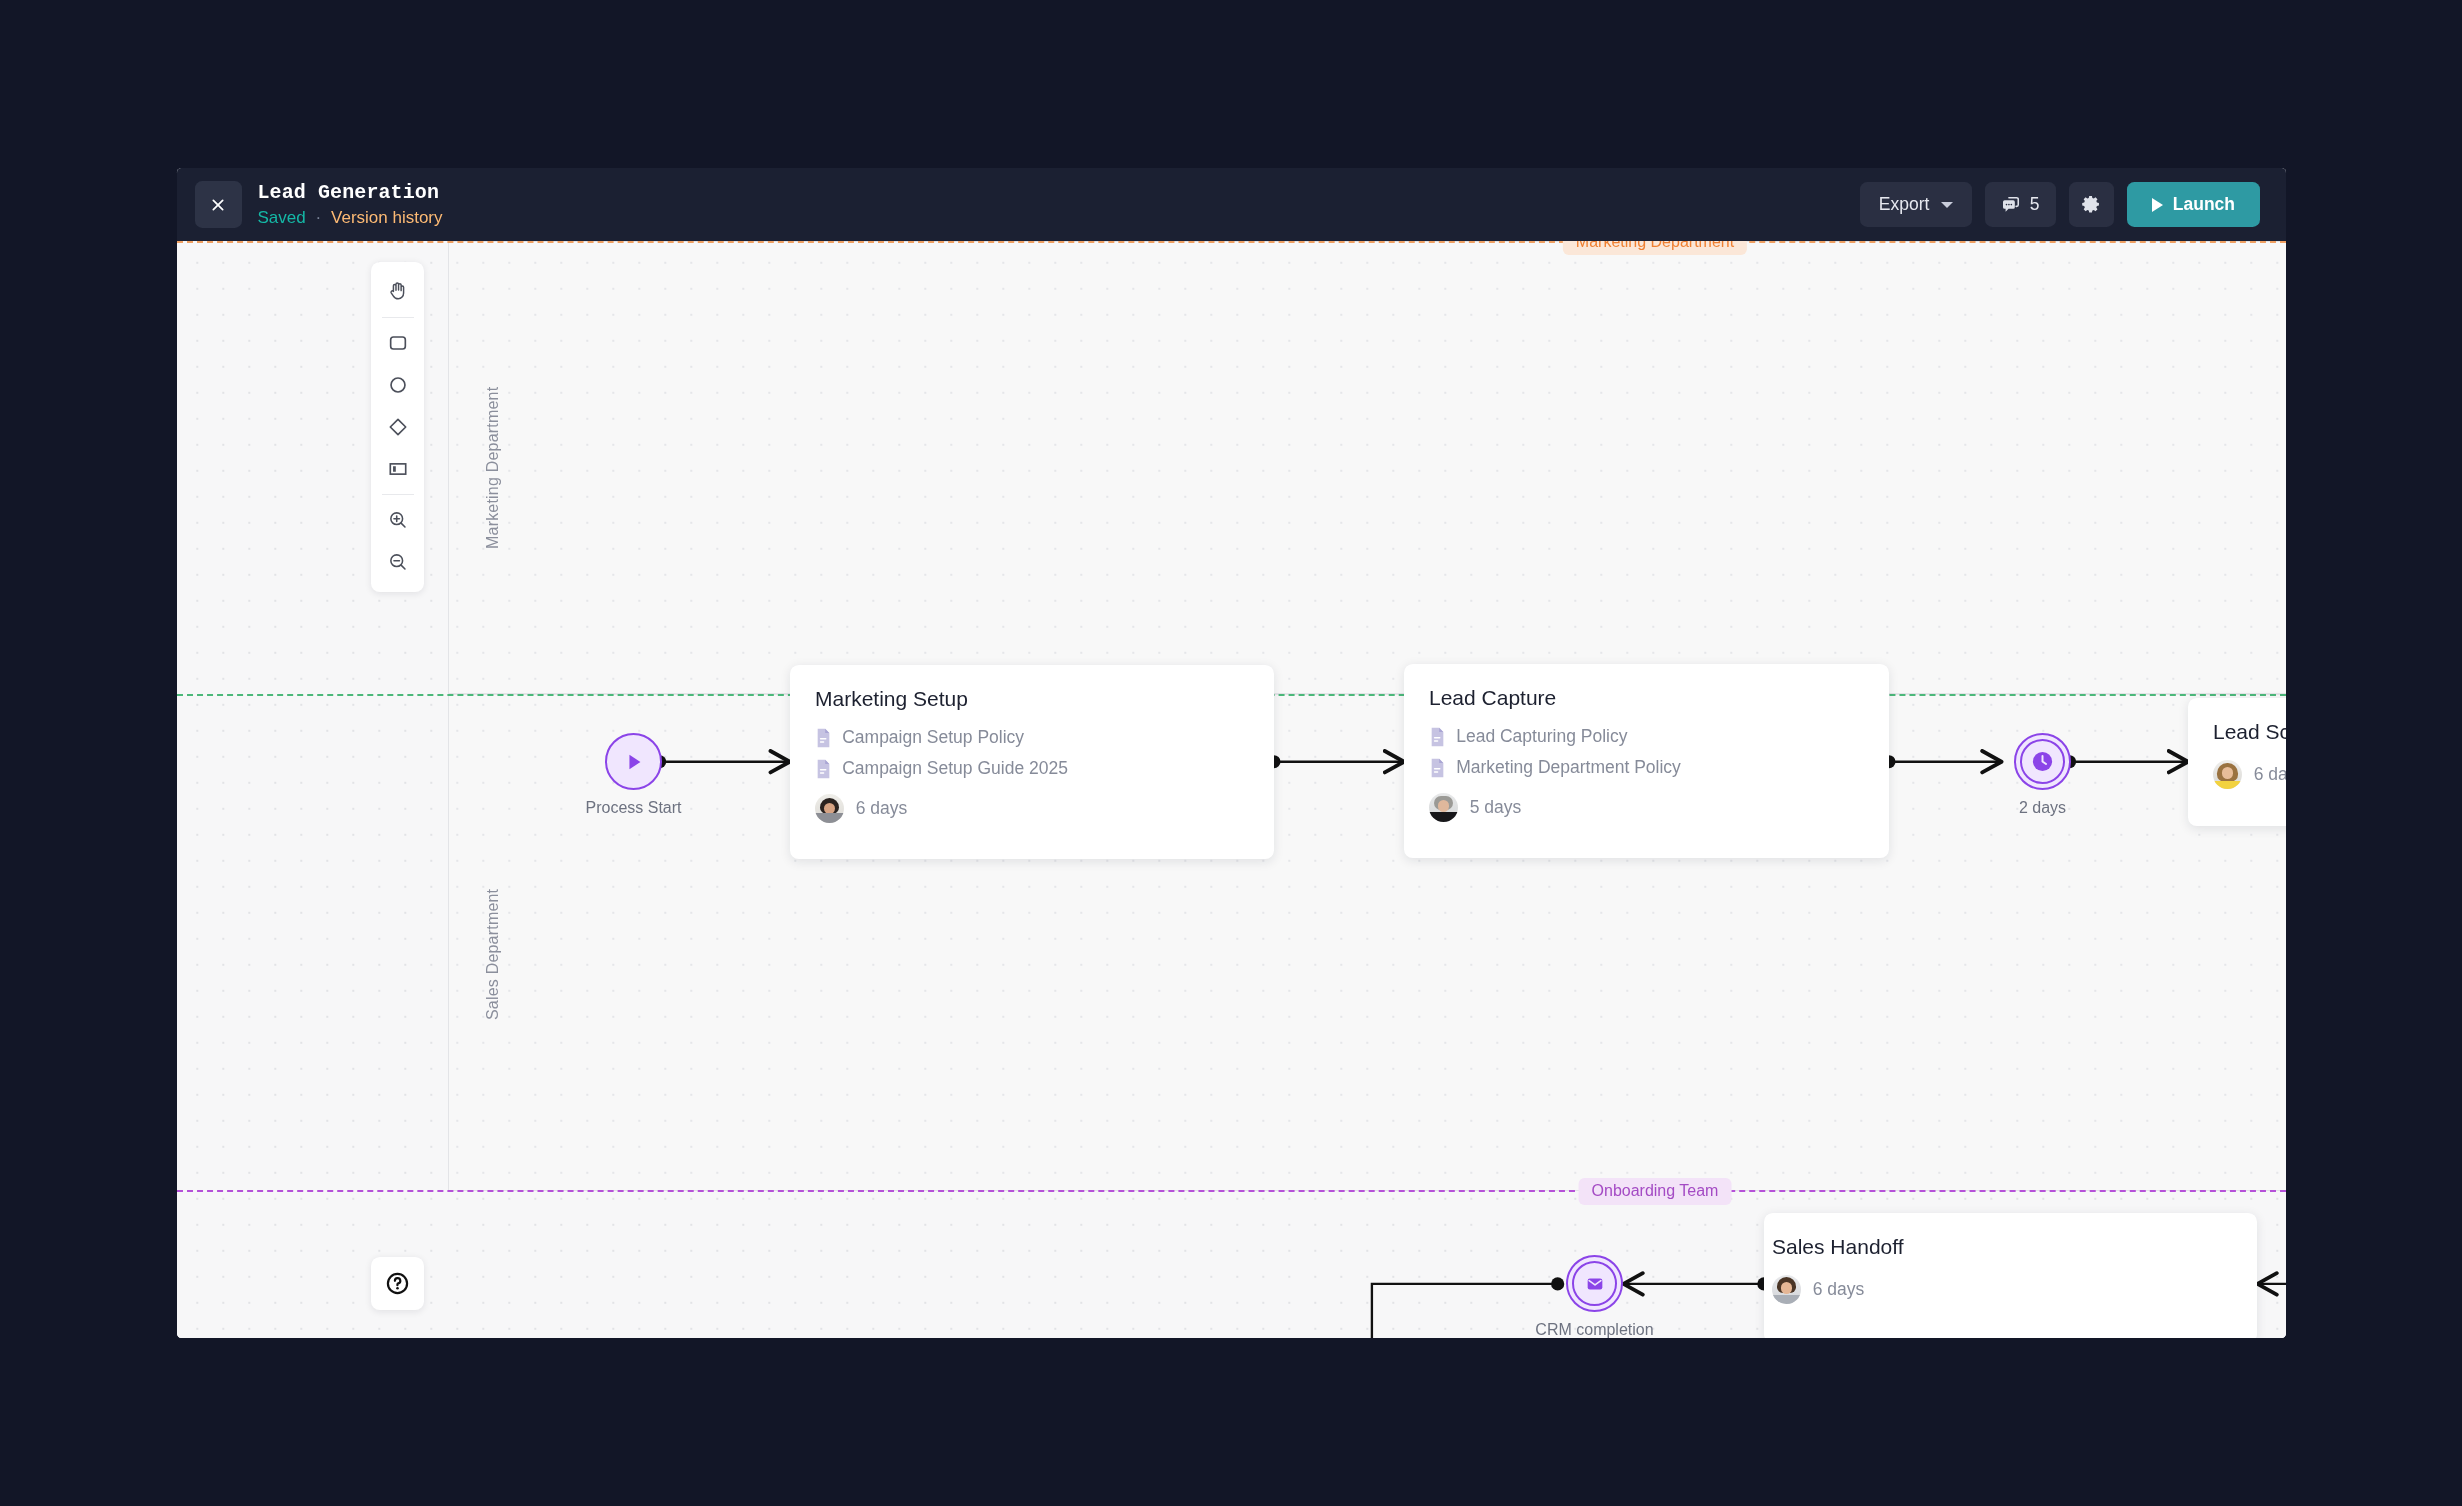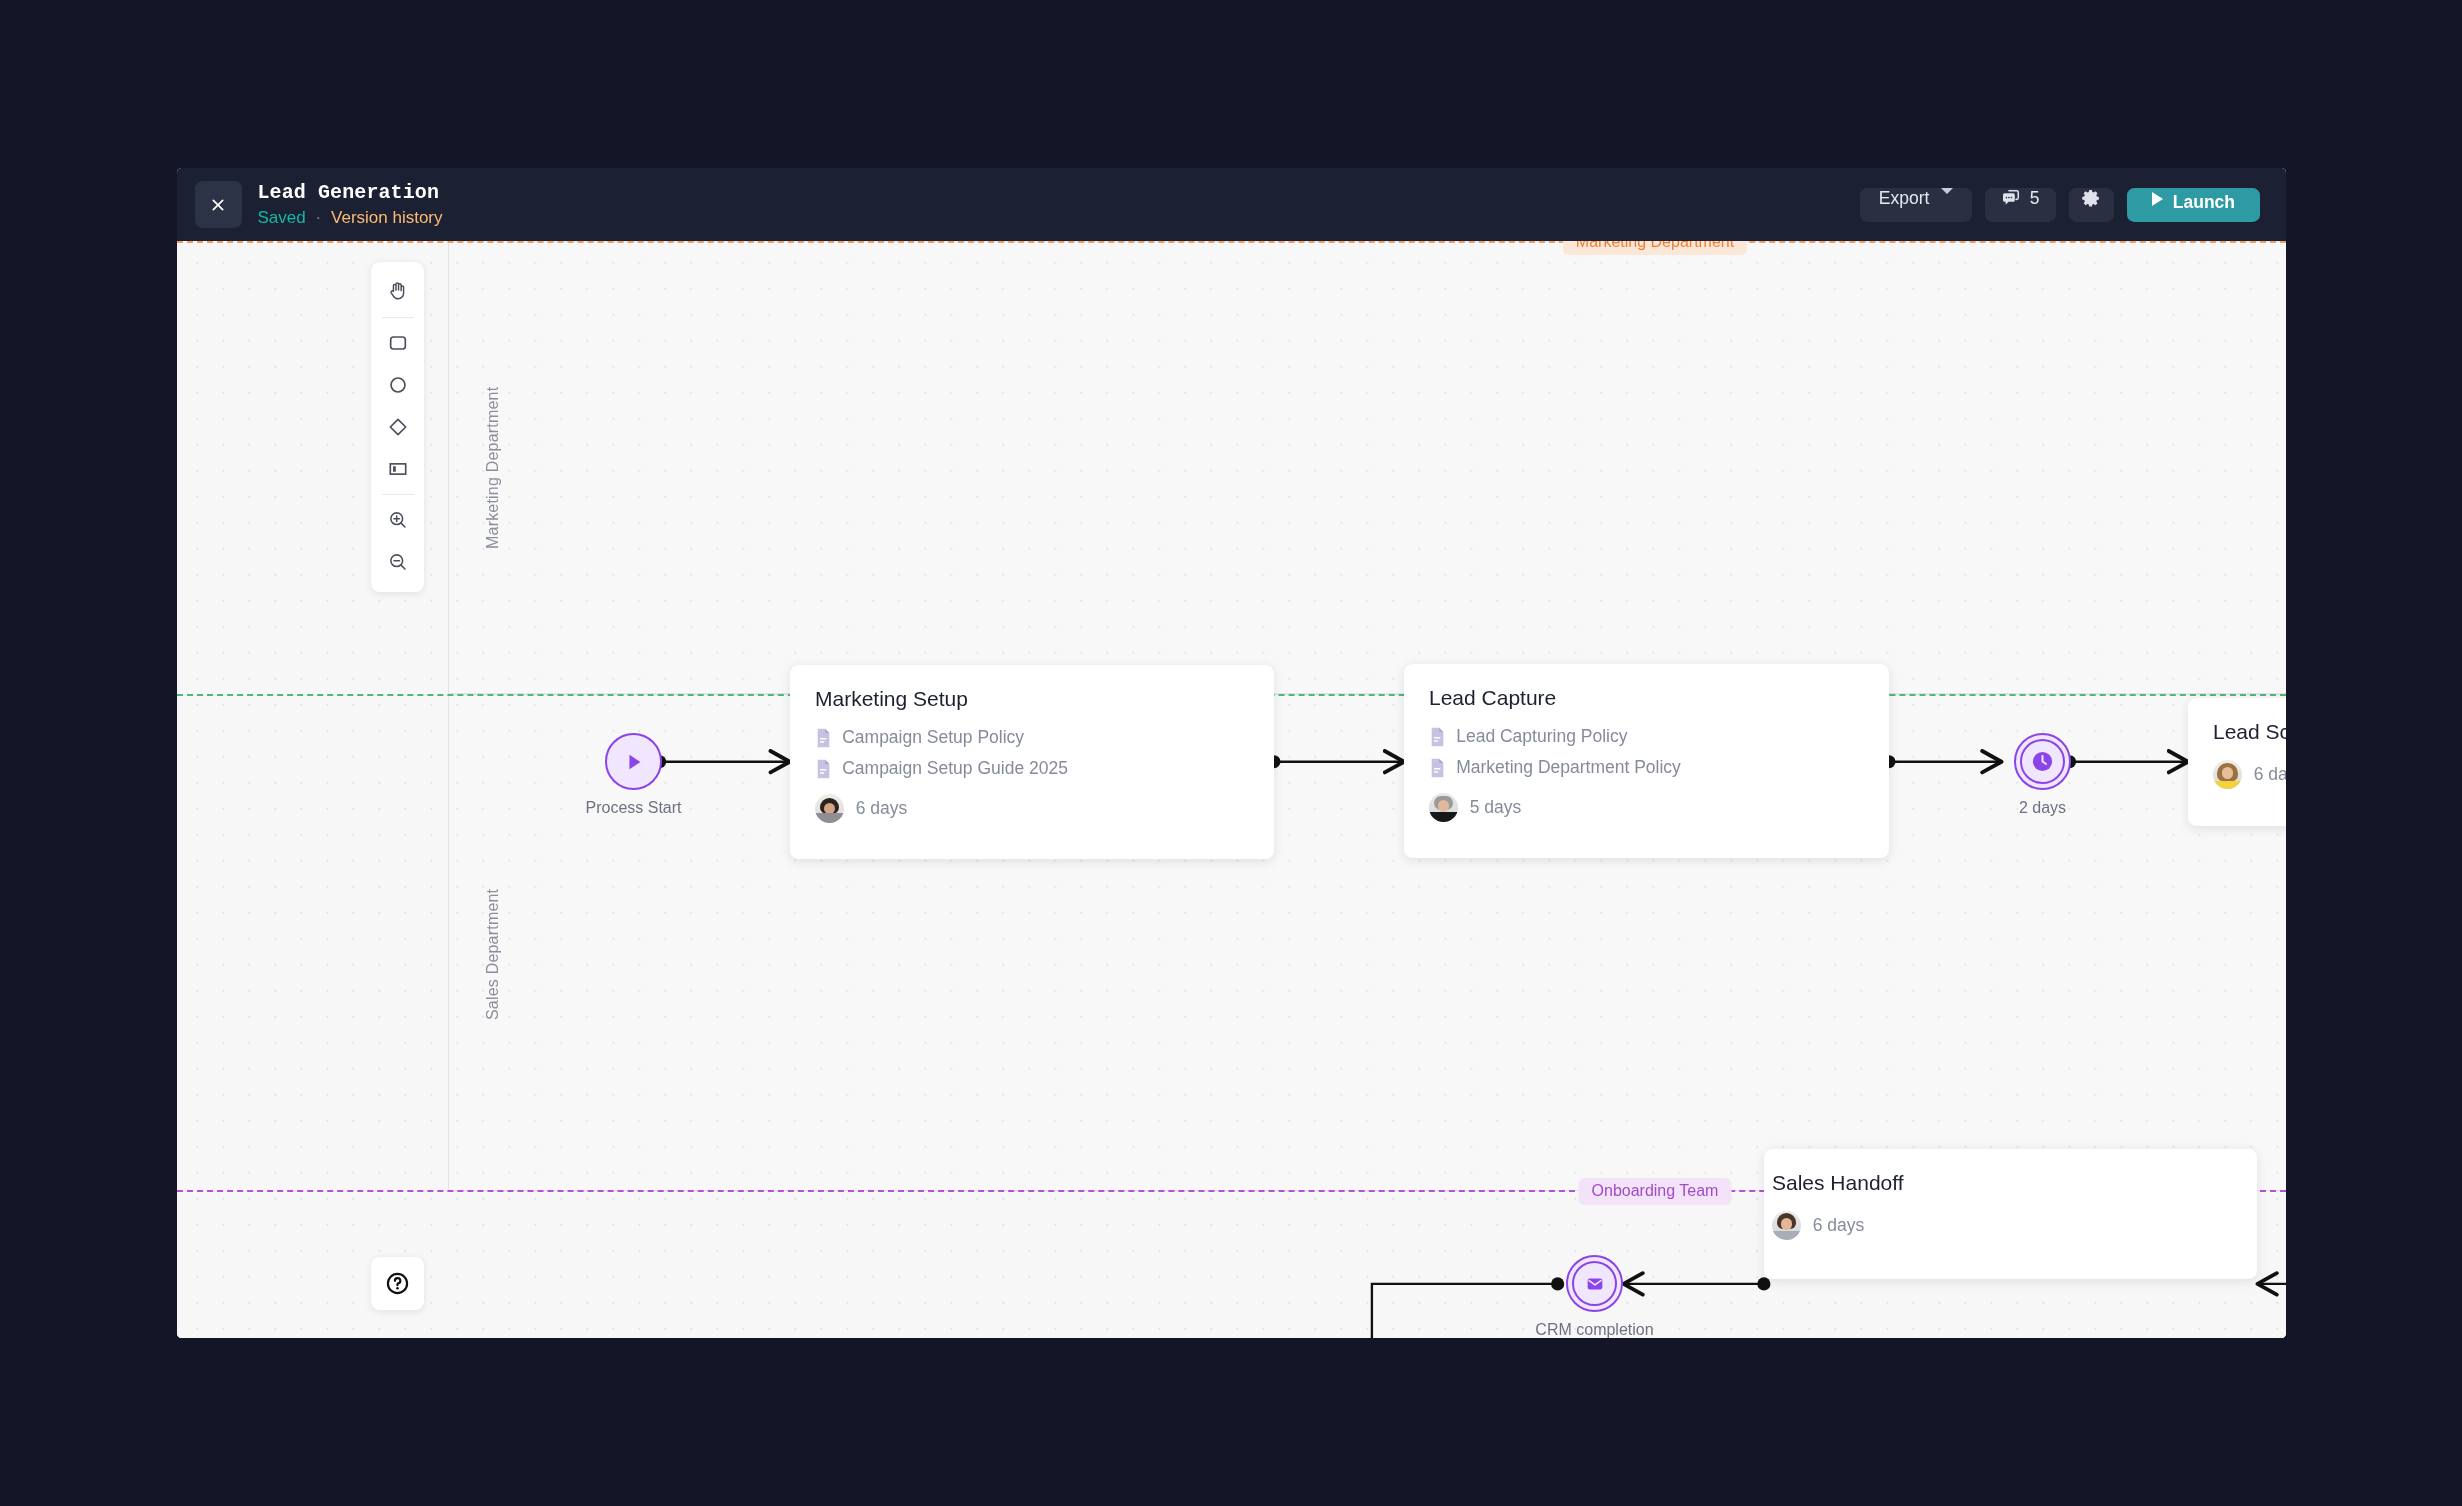--- a/index.html
+++ b/index.html
@@ -42,22 +42,22 @@
   }
   #sub-row { margin-top: 2.9px; font-size: 17px; line-height: 1.2; white-space: nowrap; }
   #saved-label { color: #14b8a6; }
   #sub-sep { color: #7c8499; margin: 0 5.1px; }
   #version-history { color: #fdba74; cursor: pointer; text-align: center; }
 
   #header-spacer { flex: 1 1 auto; }
   #header-actions { display: flex; align-items: center; gap: 13px; flex: 0 0 auto; }
 
   .hdr-btn {
-    height: 34px; border-radius: 7.3px; background: #2a2f42;
-    display: flex; align-items: flex-start; justify-content: center;
+    height: 45px; border-radius: 7.3px; background: #2a2f42;
+    display: flex; align-items: center; justify-content: center;
     color: #e6e8ef; font-size: 17.5px; cursor: pointer;
   }
   #export-btn { padding: 0 19px; gap: 11.7px; }
   #export-caret { width: 0; height: 0; border-left: 6.6px solid transparent;
                   border-right: 6.6px solid transparent; border-top: 6.6px solid #c9cddb; }
   #comments-btn { padding: 0 16px; gap: 8.8px; }
   #comments-btn svg { width: 20px; height: 20px; }
   #settings-btn { width: 45px; }
   #settings-btn svg { width: 20.5px; height: 20.5px; }
   #launch-btn {
@@ -375,21 +375,21 @@
     <div class="ev-node" style="left:1389px; top:1014px;">
       <div class="ev-circle double">
         <svg viewBox="0 0 24 24" style="width:22px;height:22px;position:relative;z-index:2;">
           <rect x="4" y="6" width="16" height="12" rx="2.4" fill="#8b44e8"></rect>
           <path d="M5.6 8.4L12 13l6.4-4.6" stroke="#f0e6fe" stroke-width="1.8" fill="none" stroke-linecap="round" stroke-linejoin="round"></path>
         </svg>
       </div>
       <div class="ev-label two-line">CRM completion message</div>
     </div>
 
-    <div class="task-card" style="left:1587px; top:908px; width:493px; height:130px;padding-left:8px;">
+    <div class="task-card" style="left:1587px; top:972px; width:493px; height:130px;padding-left:8px;">
       <div class="task-title">Sales Handoff</div>
       <div class="card-foot" style="margin-top:2.9px;">
         <div class="avatar">
           <div class="av-skin" style="background:linear-gradient(#e9eaec,#d2d4d8);"></div>
           <div class="av-hair" style="left:5.1px;top:2.2px;width:19px;height:16px;border-radius:9.5px 9.5px 5.8px 5.8px;background:#4a3526;"></div>
           <div class="av-hair" style="left:8.8px;top:7.3px;width:11.7px;height:11.7px;border-radius:5.8px;background:#e5b695;"></div>
           <div class="av-body" style="height:8.8px;background:#a9aeb6;"></div>
         </div>
         <span class="dur">6 days</span>
       </div>

